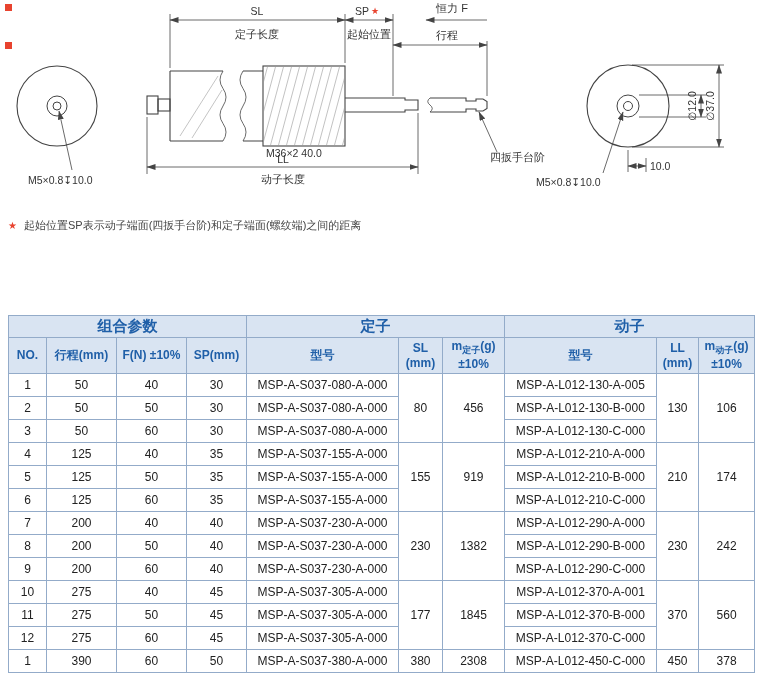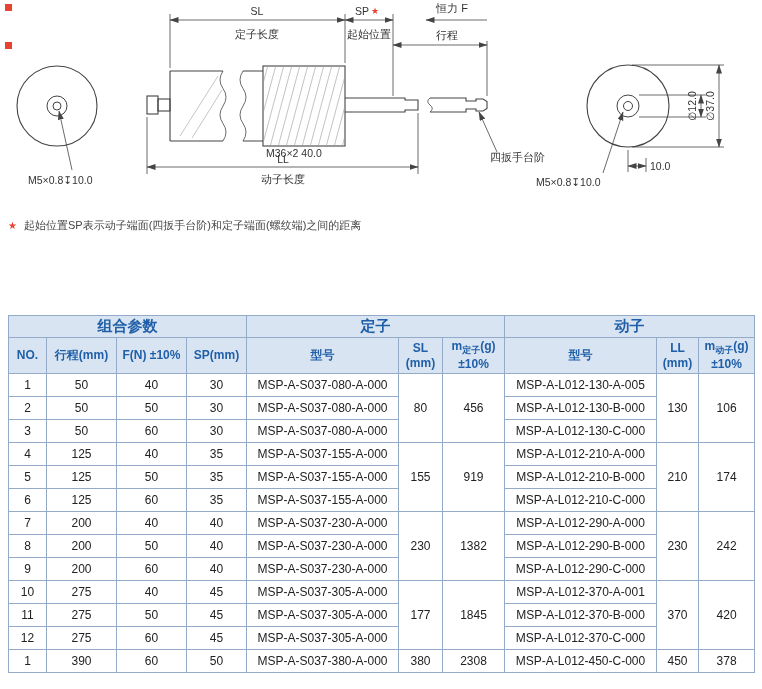--- a/index.html
+++ b/index.html
@@ -286,21 +286,21 @@
         <tr>
           <td>10</td>
           <td>275</td>
           <td>40</td>
           <td>45</td>
           <td>MSP-A-S037-305-A-000</td>
           <td rowspan="3">177</td>
           <td rowspan="3">1845</td>
           <td>MSP-A-L012-370-A-001</td>
           <td rowspan="3">370</td>
-          <td rowspan="3">420</td>
+          <td rowspan="3">560</td>
         </tr>
         <tr>
           <td>11</td>
           <td>275</td>
           <td>50</td>
           <td>45</td>
           <td>MSP-A-S037-305-A-000</td>
           <td>MSP-A-L012-370-B-000</td>
         </tr>
         <tr>

